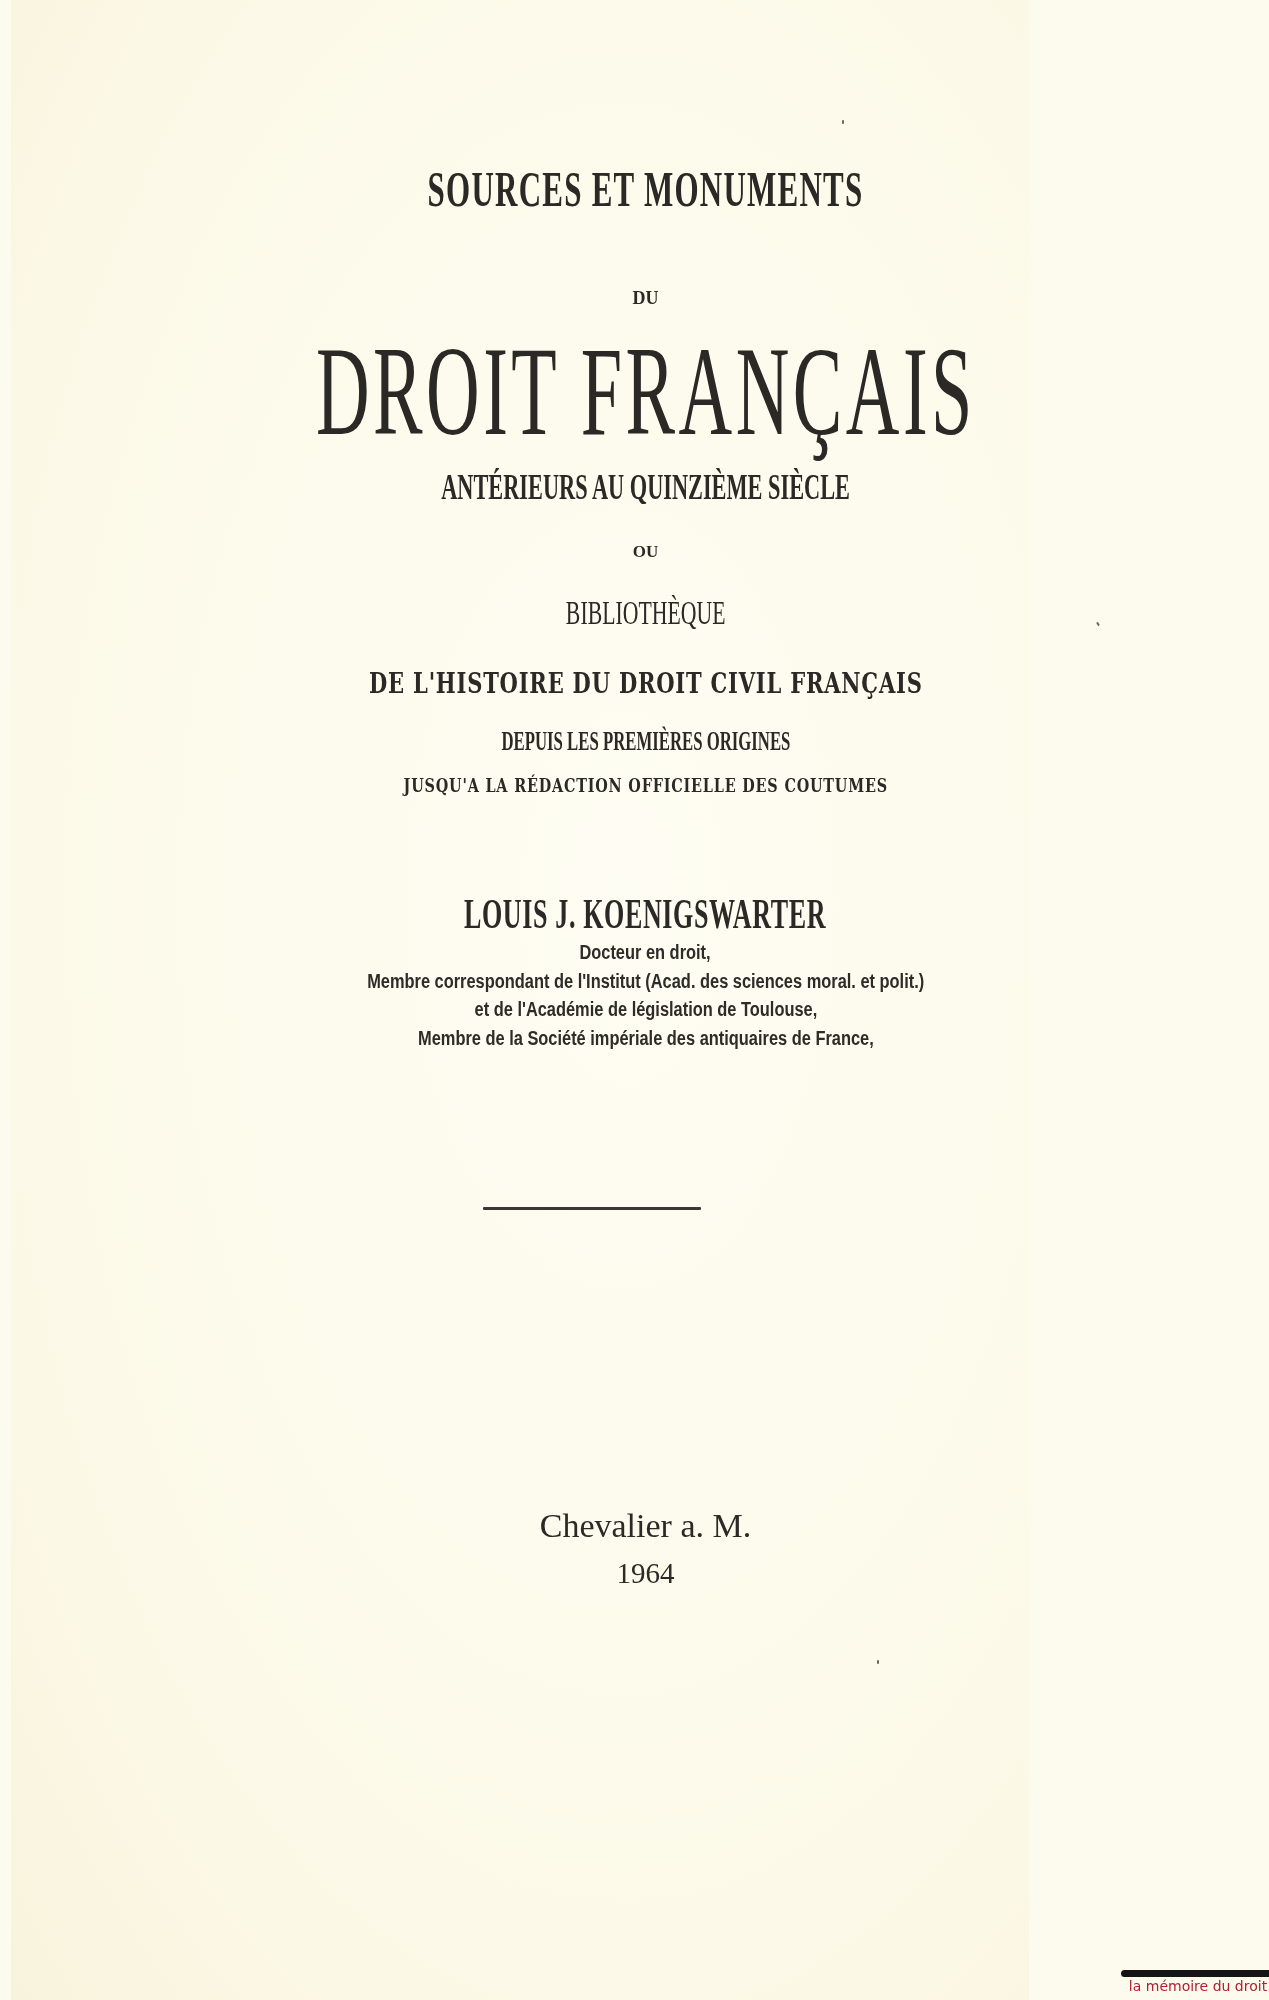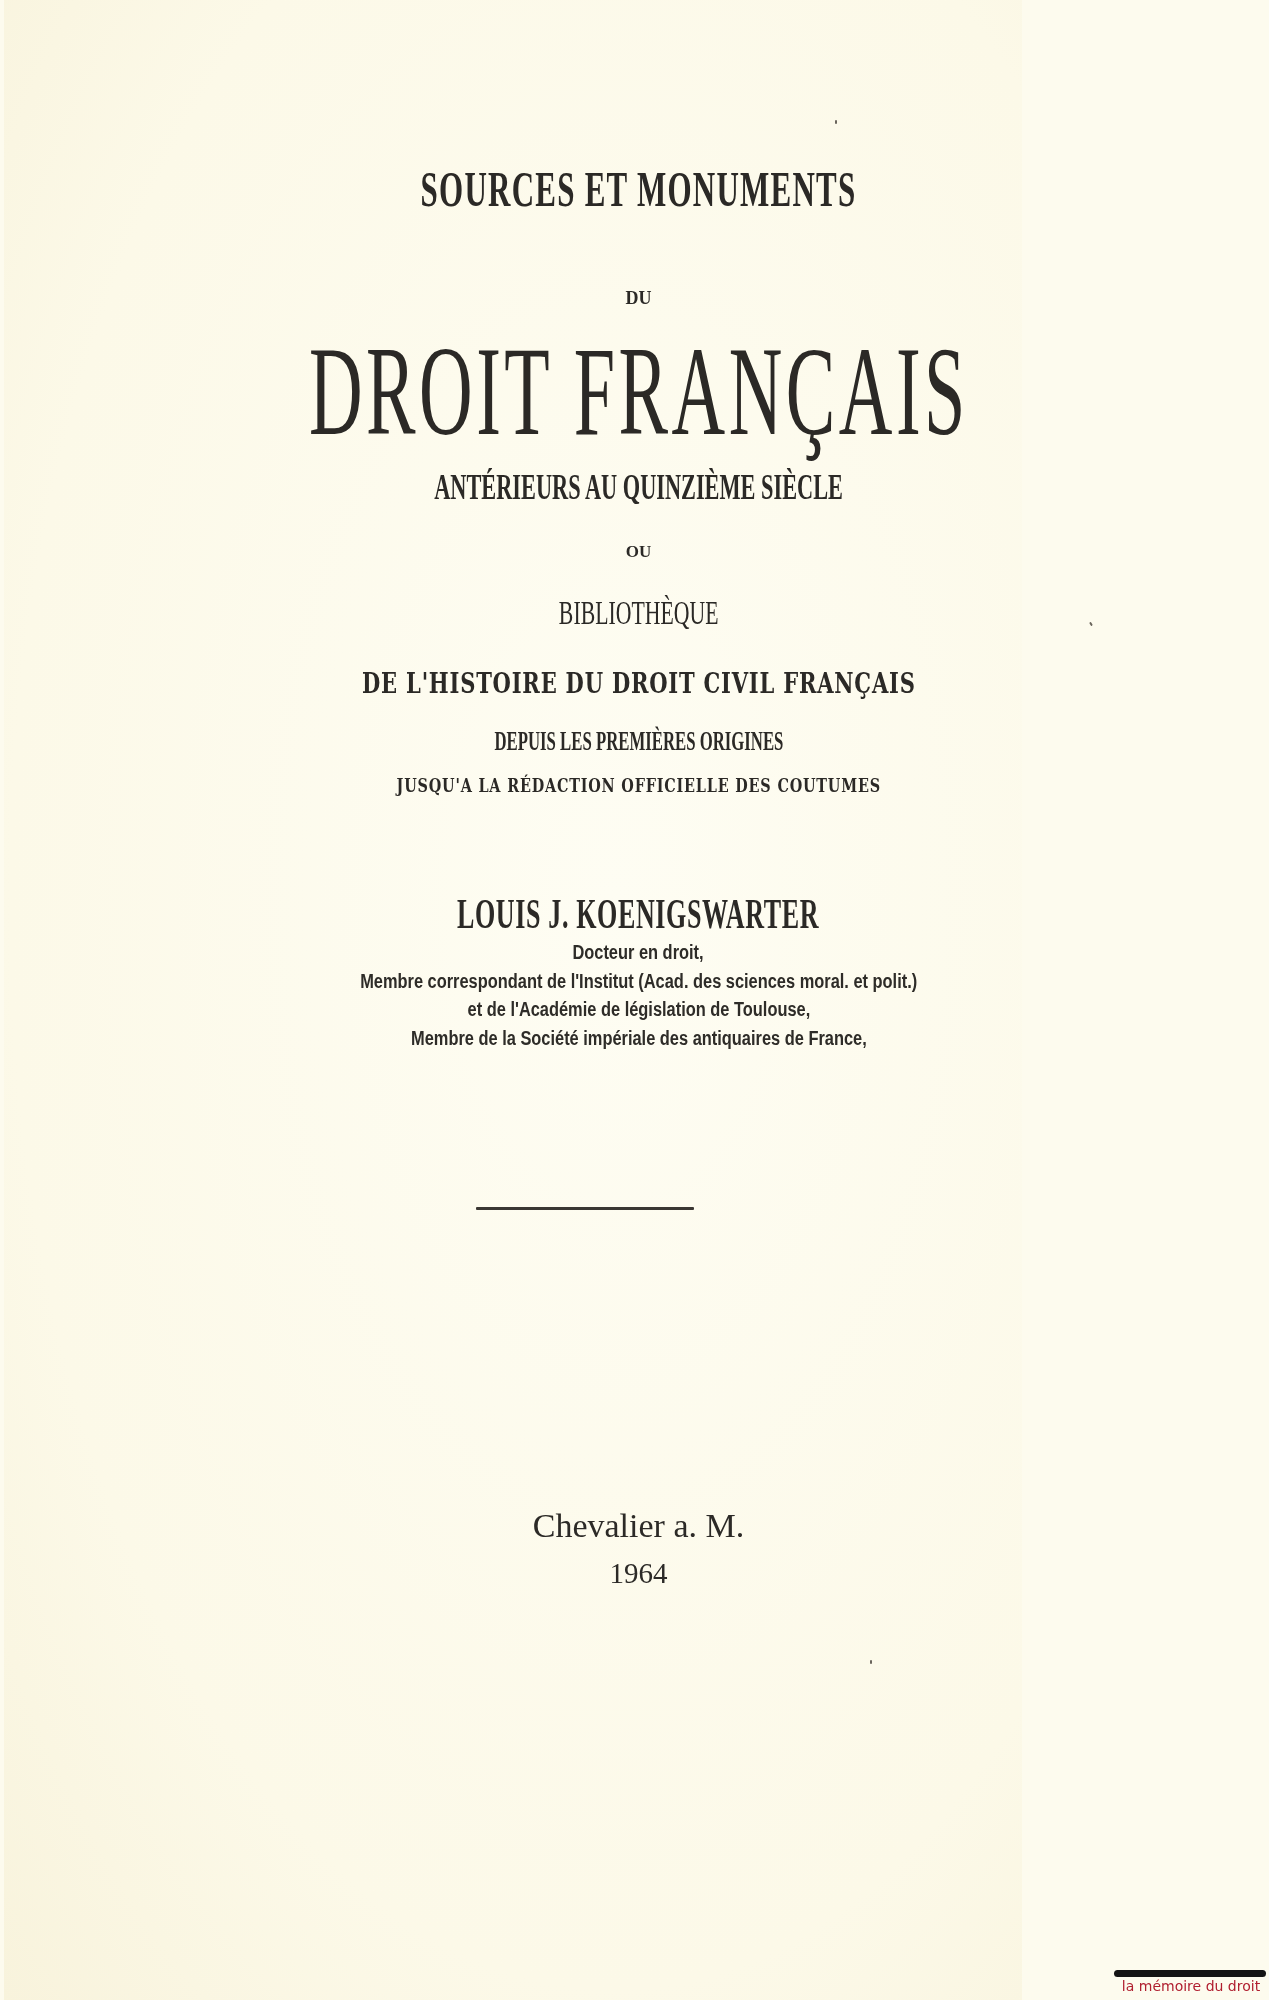--- a/index.html
+++ b/index.html
@@ -2,21 +2,21 @@
 <html><head>
 <meta charset="utf-8">
 <style>
   html, body { margin:0; padding:0; }
   body {
     width:1269px; height:2000px; position:relative; overflow:hidden;
     background:#fdfbee;
     font-family:"Liberation Serif", serif;
     color:#2b2926;
   }
-  .page { position:absolute; left:4px; top:0; width:1018px; height:2000px;
+  .page { position:absolute; left:11px; top:0; width:1018px; height:2000px;
     background: radial-gradient(ellipse at 60% 45%, #fefdf3 0%, #fcf9e8 70%, #f8f3dc 100%); }
   .line { position:absolute; left:0; width:1269px; text-align:center; white-space:nowrap; }
   .condensed { display:inline-block; transform-origin:center; }
 
   .l-sources { top:160px; font-size:50px; font-weight:bold; letter-spacing:2px; }
   .l-sources .condensed { transform:scaleX(0.62); }
   .l-du { top:258px; font-size:18px; font-weight:bold;margin-top:30px; }
   .l-droit { top:318px; font-size:128px; letter-spacing:6px; font-weight:normal; }
   .l-droit .condensed { transform:scaleX(0.58); }
   .l-anter { top:466px; font-size:36px; font-weight:bold; }

